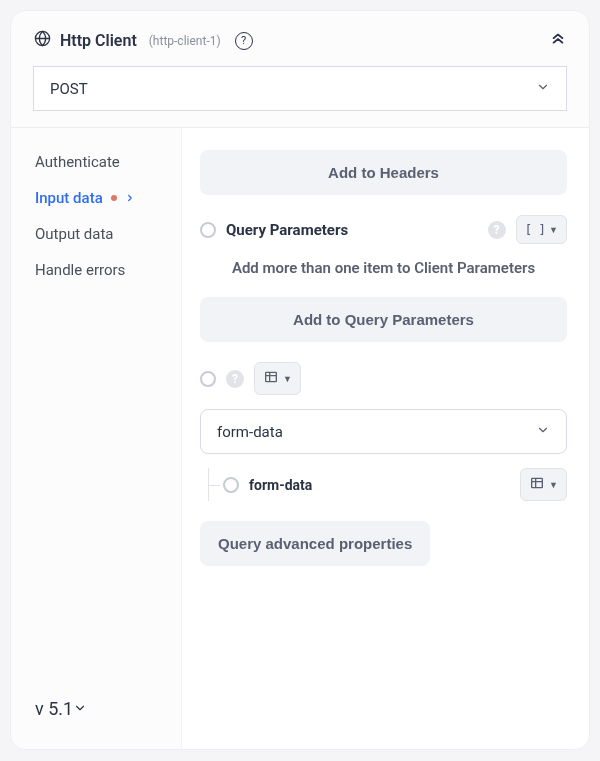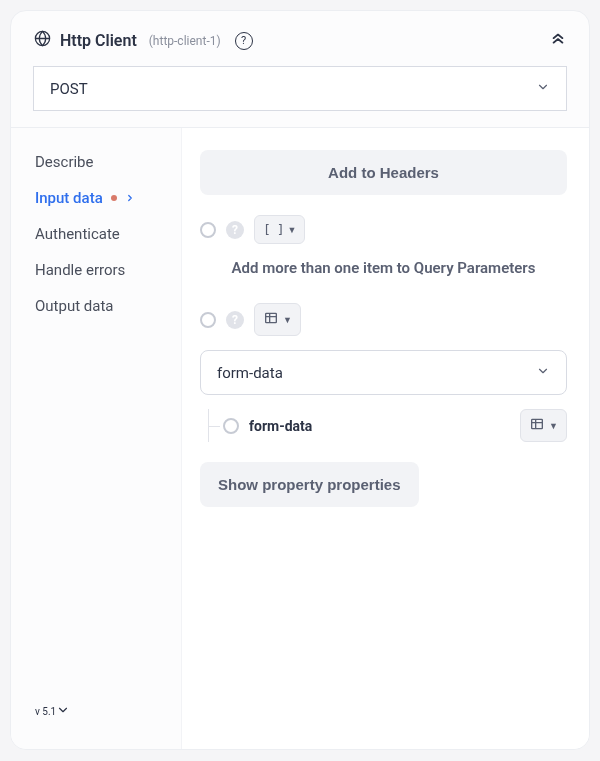--- a/index.html
+++ b/index.html
@@ -54,21 +54,21 @@
     }
     .sidebar-item {
       font-size: 15px; color: #4a4f5c; padding: 9px 14px; cursor: pointer;
       display: flex; align-items: center; gap: 8px;
     }
     .sidebar-item.active { color: #2f6fed; font-weight: 500; }
     .dot { width: 6px; height: 6px; background: #d97a6a; border-radius: 50%; }
     .chevron-right svg { width: 10px; height: 10px; }
     .version-row {
       margin-top: auto; padding: 14px; display: flex; align-items: center; 
-      font-size: 10px; color: #2c3345;
+      font-size: 18px; color: #2c3345;
     }
     
     .content {
       flex: 1; padding: 22px 22px 22px 18px; display: flex; flex-direction: column; gap: 20px;
       background: #fff; border-left: 1px solid #f2f3f6;
     }
     .ghost-btn {
       background: #f2f3f6; border: none; border-radius: 8px;
       padding: 14px; text-align: center; font-size: 15px; font-weight: 600;
       color: #5a6072; width: 100%; cursor: pointer;
@@ -166,65 +166,64 @@
             <path d="M6 9l6 6 6-6"></path>
           </svg>
       </span>
     </div>
   </div>
 
   <div class="body-area">
 
     <div class="sidebar">
       <div class="sidebar-item">
-        <span>Describe</span>
+        <span>Authenticate</span>
       </div>
       <div class="sidebar-item active">
         <span>Input data</span>
         <span class="dot"></span>
         <span class="chevron-right">
           <svg viewBox="0 0 24 24" fill="none" stroke="#2f6fed" stroke-width="3" stroke-linecap="round" stroke-linejoin="round">
               <path d="M9 6l6 6-6 6"></path>
             </svg>
         </span>
       </div>
       <div class="sidebar-item">
-        <span>Authenticate</span>
+        <span>Output data</span>
       </div>
       <div class="sidebar-item">
         <span>Handle errors</span>
-      </div>
-      <div class="sidebar-item">
-        <span>Output data</span>
       </div>
 
       <div class="version-row">
         <span>v 5.1</span>
         <span class="chev-down">
           <svg viewBox="0 0 24 24" fill="none" stroke="#2c3345" stroke-width="2" stroke-linecap="round" stroke-linejoin="round">
               <path d="M6 9l6 6 6-6"></path>
             </svg>
         </span>
       </div>
     </div>
 
     <div class="content">
 
       <button class="ghost-btn">Add to Headers</button>
 
       <div class="section">
         <div class="section-head">
           <span class="radio"></span>
+          <span class="section-title">Query Parameters</span>
           <span class="help-grey">?</span>
           <span class="mini-btn">
             <span class="list-icon">[ ]</span>
             <span class="tri">▼</span>
           </span>
         </div>
-        <div class="hint-text">Add more than one item to Query Parameters</div>
+        <div class="hint-text">Add more than one item to Client Parameters</div>
+        <button class="ghost-btn">Add to Query Parameters</button>
       </div>
 
       <div class="section">
         <div class="section-head">
           <span class="radio"></span>
           <span class="help-grey">?</span>
           <span class="mini-btn">
             <span class="table-icon">
               <svg viewBox="0 0 24 24" fill="none" stroke="#5a6072" stroke-width="2">
                   <rect x="4" y="5" width="16" height="14" rx="1"></rect>
@@ -254,17 +253,17 @@
                     <rect x="4" y="5" width="16" height="14" rx="1"></rect>
                     <path d="M4 10h16M10 5v14"></path>
                   </svg>
               </span>
               <span class="tri">▼</span>
             </span>
           </div>
         </div>
       </div>
 
-      <button class="adv-btn">Show property properties</button>
+      <button class="adv-btn">Query advanced properties</button>
 
     </div>
   </div>
 </div>
 
 </body></html>

